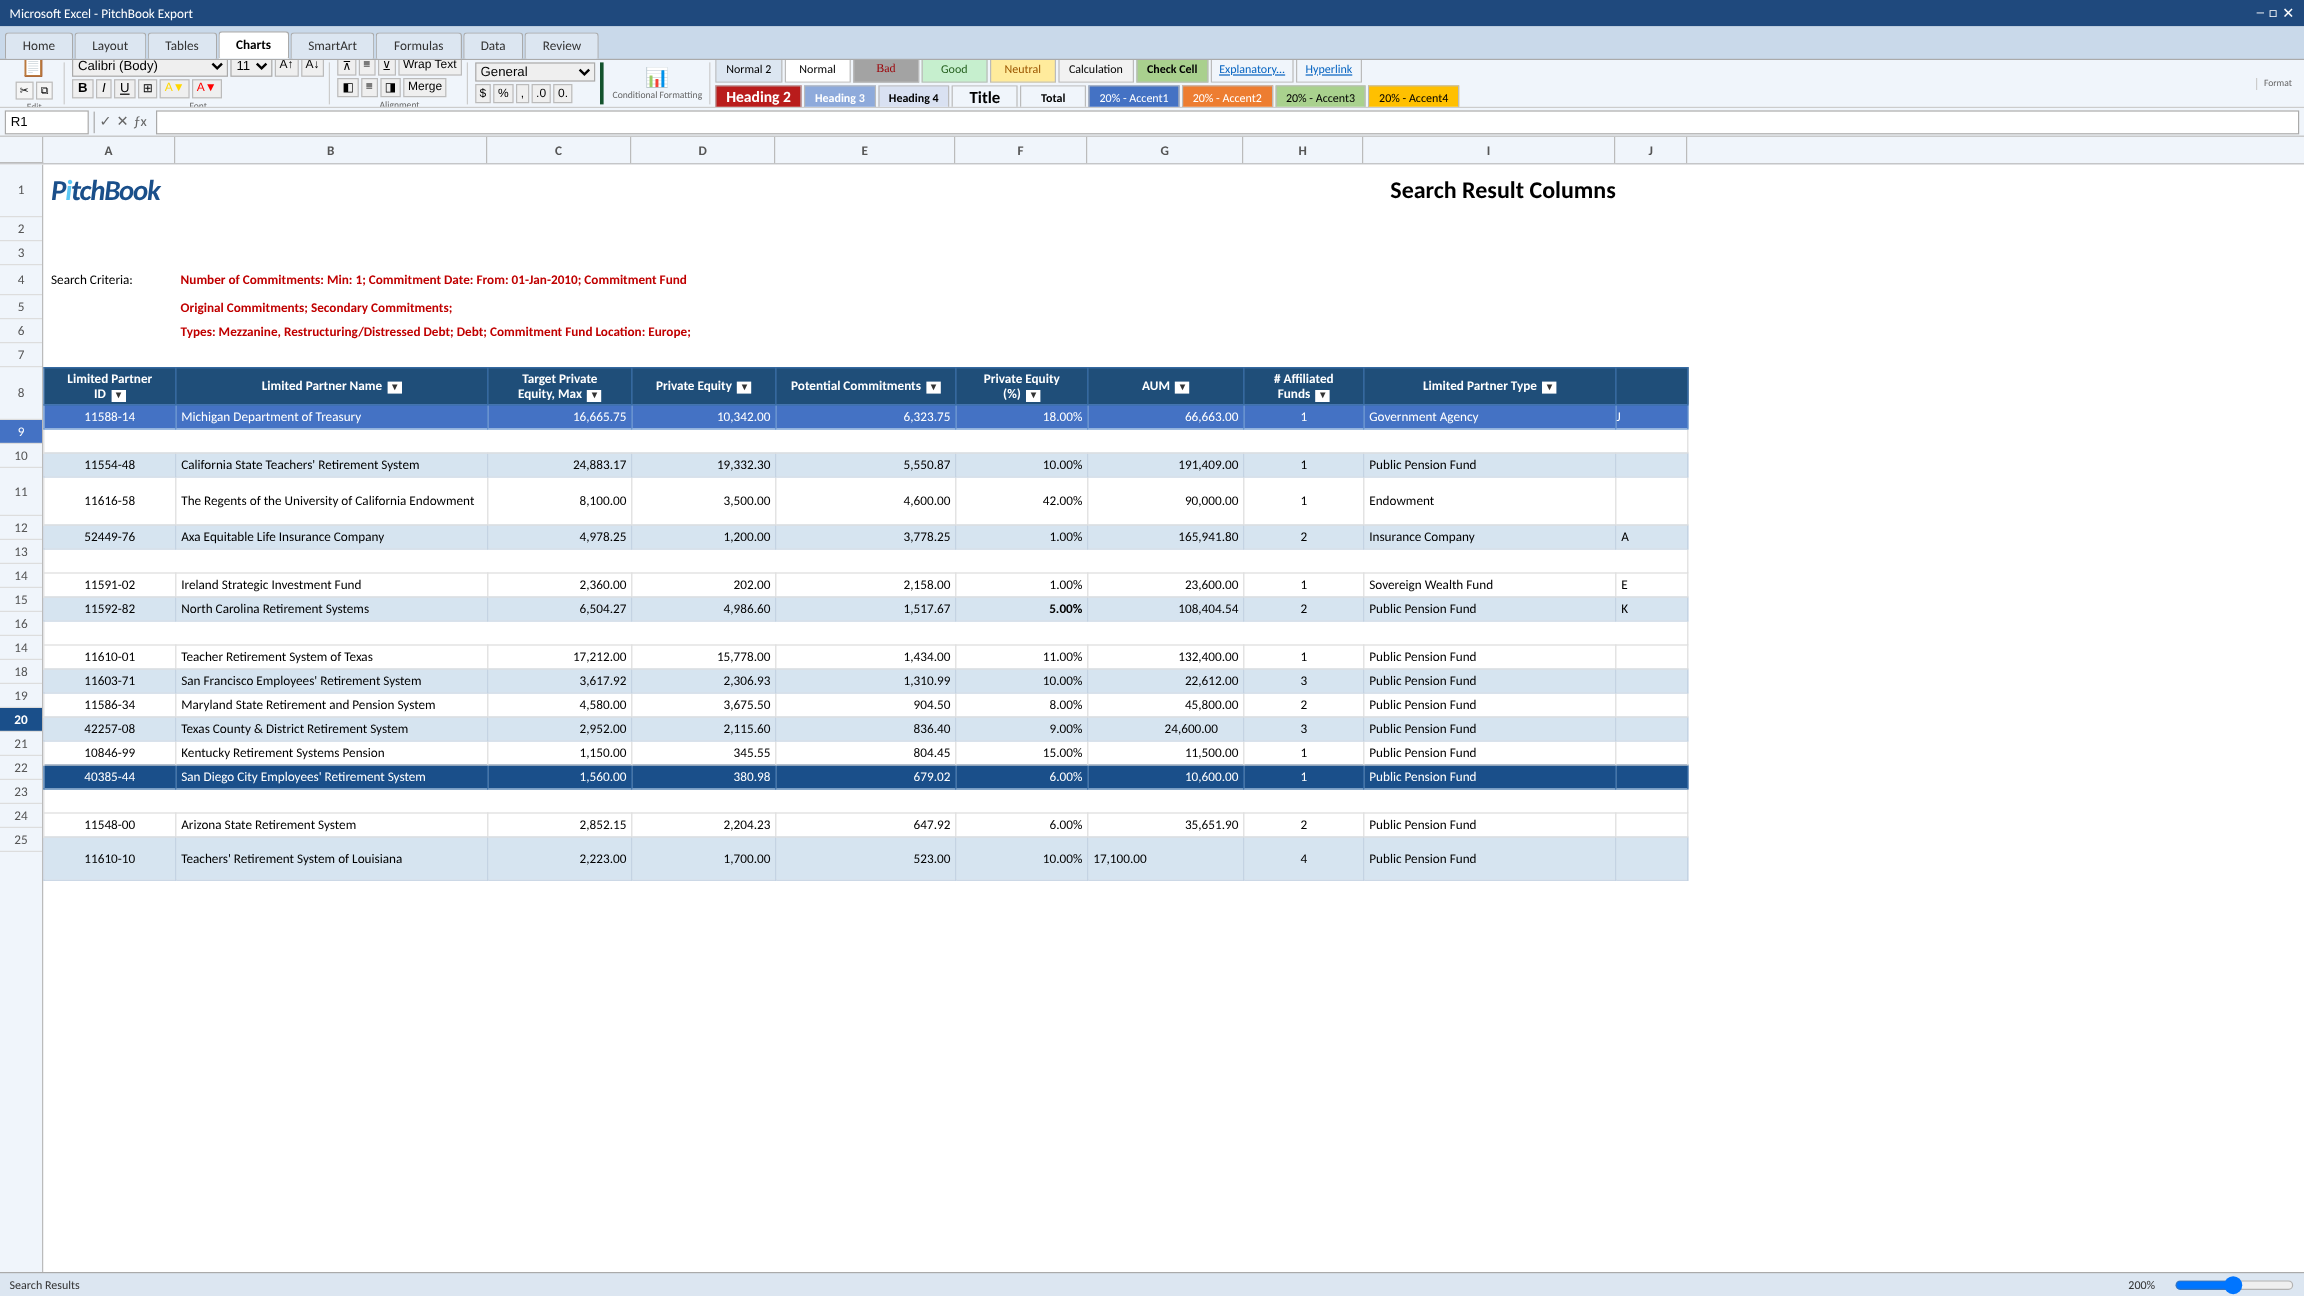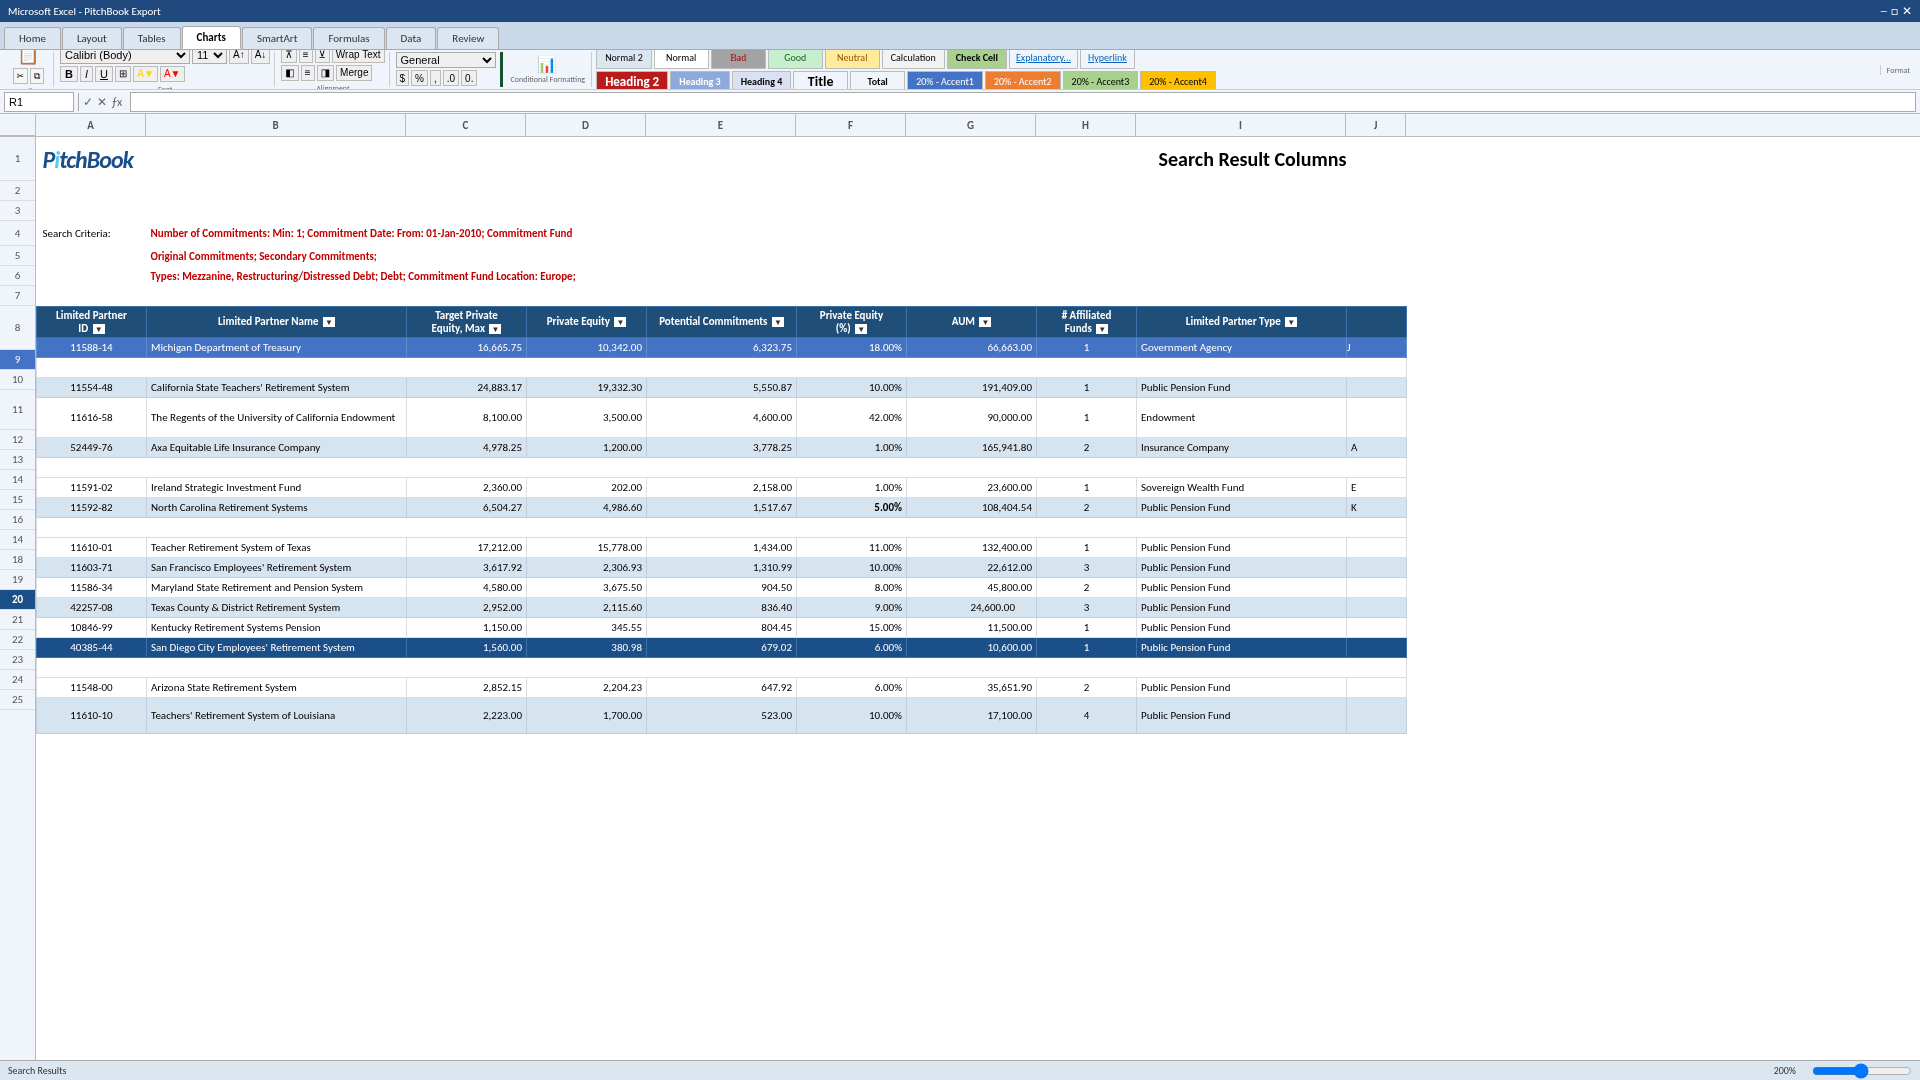--- a/index.html
+++ b/index.html
@@ -473,21 +473,21 @@
           <td style="font-size:11px; height:20px; border:1px solid #ddd;"></td>
         </tr>
 
         <tr style="background:#d6e4f0;">
           <td style="text-align:center; font-size:11px; height:20px; border:1px solid #c0cfe0; padding:0 4px;">11610-10</td>
           <td style="font-size:11px; height:20px; border:1px solid #c0cfe0; padding:0 4px;">Teachers' Retirement System of Louisiana</td>
           <td style="text-align:right; font-size:11px; height:20px; border:1px solid #c0cfe0; padding:0 4px;">2,223.00</td>
           <td style="text-align:right; font-size:11px; height:20px; border:1px solid #c0cfe0; padding:0 4px;">1,700.00</td>
           <td style="text-align:right; font-size:11px; height:20px; border:1px solid #c0cfe0; padding:0 4px;">523.00</td>
           <td style="text-align:right; font-size:11px; height:20px; border:1px solid #c0cfe0; padding:0 4px;">10.00%</td>
-          <td style="text-align:right; font-size:11px; height:36px; border:1px solid #c0cfe0; padding:0 4px;">17,100.00</td>
+          <td style="text-align:left; font-size:11px; height:36px; border:1px solid #c0cfe0; padding:0 4px;">17,100.00</td>
           <td style="text-align:center; font-size:11px; height:20px; border:1px solid #c0cfe0; padding:0 4px;">4</td>
           <td style="font-size:11px; height:20px; border:1px solid #c0cfe0; padding:0 4px;">Public Pension Fund</td>
           <td style="font-size:11px; height:20px; border:1px solid #c0cfe0;"></td>
         </tr>
       </tbody>
         </table>
     </div>
   </div>
 </div>
 

